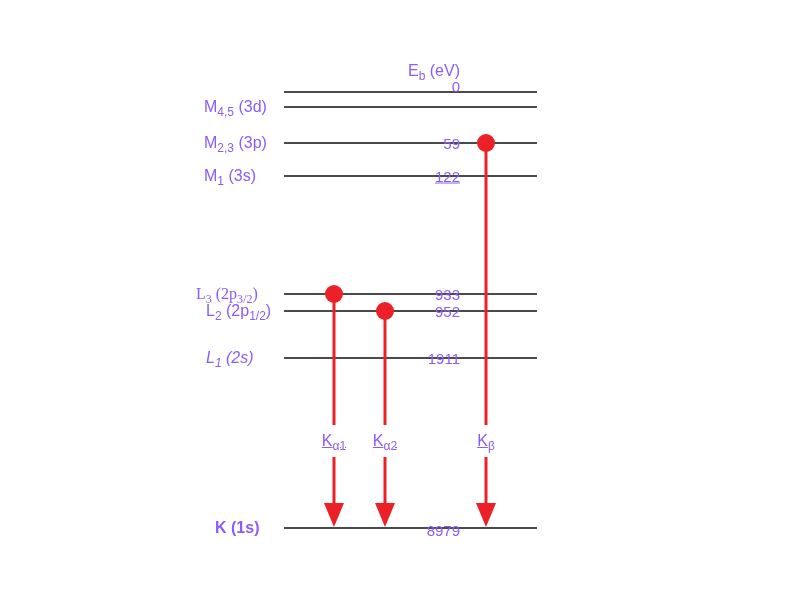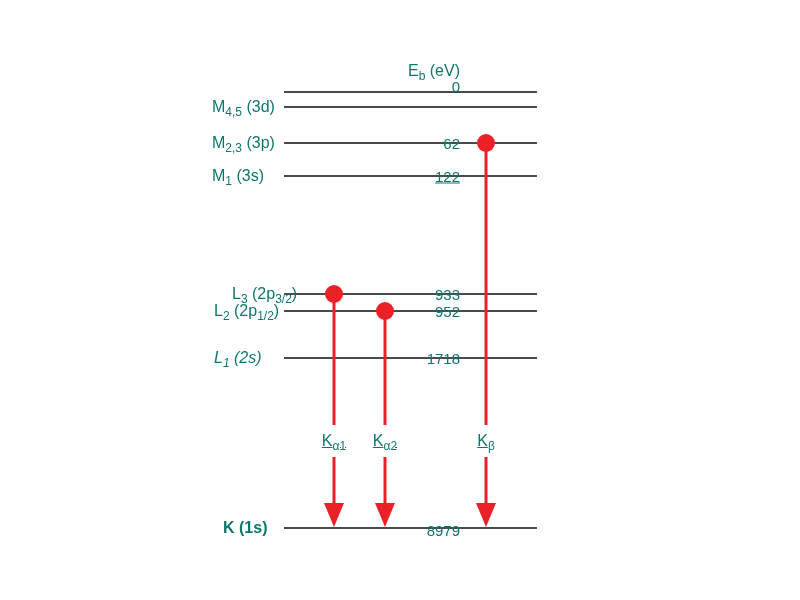--- a/index.html
+++ b/index.html
@@ -1,21 +1,21 @@
 <!DOCTYPE html>
 <html style="--red: #ec2127; --line: #4a4a4a;"><head>
 <meta charset="utf-8">
 <style>
   html,body{margin:0;padding:0;background:#ffffff;}
   .canvas{
     position:relative;
     width:676px;height:600px;
     background:#ffffff;
     font-family:"Liberation Sans", sans-serif;
-    color:#0f766e;
+    color:#8b5cf6;
     overflow:hidden;
   }
   sub{
     font-size:12px;
     line-height:0;
   }
   .axis-title{
     position:absolute;
     right:216px;
     top:62px;
@@ -32,21 +32,20 @@
     top:-1px;height:2px;
     background:var(--line,#4a4a4a);
     z-index:1;
   }
   .lvl-label{
     position:absolute;
     transform:translateY(-50%);
     font-size:16px;
     white-space:nowrap;
     z-index:2;
-    margin-left:8px;
   }
   .lvl-energy{
     position:absolute;
     right:216px;
     transform:translateY(-50%);
     font-size:15px;
     text-align:right;
     white-space:nowrap;
     z-index:2;
   }
@@ -99,41 +98,41 @@
         <span class="lvl-energy" style="top: -6px;">0</span>
       </div>
       <div class="level" style="top: 107px;">
         <span class="lvl-label" style="left: 204px;"><span>M</span><sub>4,5</sub><span> (3d)</span><sub></sub><span></span></span>
         <div class="lvl-line" style="left: 284px; width: 253px;"></div>
         <span class="lvl-energy" style="top: 0px;"></span>
       </div>
       <div class="level" style="top: 143px;">
         <span class="lvl-label" style="left: 204px;"><span>M</span><sub>2,3</sub><span> (3p)</span><sub></sub><span></span></span>
         <div class="lvl-line" style="left: 284px; width: 253px;"></div>
-        <span class="lvl-energy" style="top: 0px;">62</span>
+        <span class="lvl-energy" style="top: 0px;">59</span>
       </div>
       <div class="level" style="top: 176px;">
         <span class="lvl-label" style="left: 204px;"><span>M</span><sub>1</sub><span> (3s)</span><sub></sub><span></span></span>
         <div class="lvl-line" style="left: 284px; width: 253px;"></div>
         <span class="lvl-energy" style="top: 0px; text-decoration: underline;">122</span>
       </div>
       <div class="level" style="top: 294px;">
-        <span class="lvl-label" style="left: 224px;"><span>L</span><sub>3</sub><span> (2p</span><sub>3/2</sub><span>)</span></span>
+        <span class="lvl-label" style="left: 196px; font-family: Liberation Serif, serif;"><span>L</span><sub>3</sub><span> (2p</span><sub>3/2</sub><span>)</span></span>
         <div class="lvl-line" style="left: 284px; width: 253px;"></div>
         <span class="lvl-energy" style="top: 0px;">933</span>
       </div>
       <div class="level" style="top: 311px;">
         <span class="lvl-label" style="left: 206px;"><span>L</span><sub>2</sub><span> (2p</span><sub>1/2</sub><span>)</span></span>
         <div class="lvl-line" style="left: 284px; width: 253px;"></div>
         <span class="lvl-energy" style="top: 0px;">952</span>
       </div>
       <div class="level" style="top: 358px;">
         <span class="lvl-label" style="left: 206px; font-style: italic;"><span>L</span><sub>1</sub><span> (2s)</span><sub></sub><span></span></span>
         <div class="lvl-line" style="left: 284px; width: 253px;"></div>
-        <span class="lvl-energy" style="top: 0px;">1718</span>
+        <span class="lvl-energy" style="top: 0px;">1911</span>
       </div>
       <div class="level" style="top: 528px;">
         <span class="lvl-label" style="left: 215px; font-weight: bold;"><span>K</span><sub></sub><span> (1s)</span><sub></sub><span></span></span>
         <div class="lvl-line" style="left: 284px; width: 253px;"></div>
         <span class="lvl-energy" style="top: 2px;">8979</span>
       </div>
     </div>
 
   <div id="transitions">
       <div>

